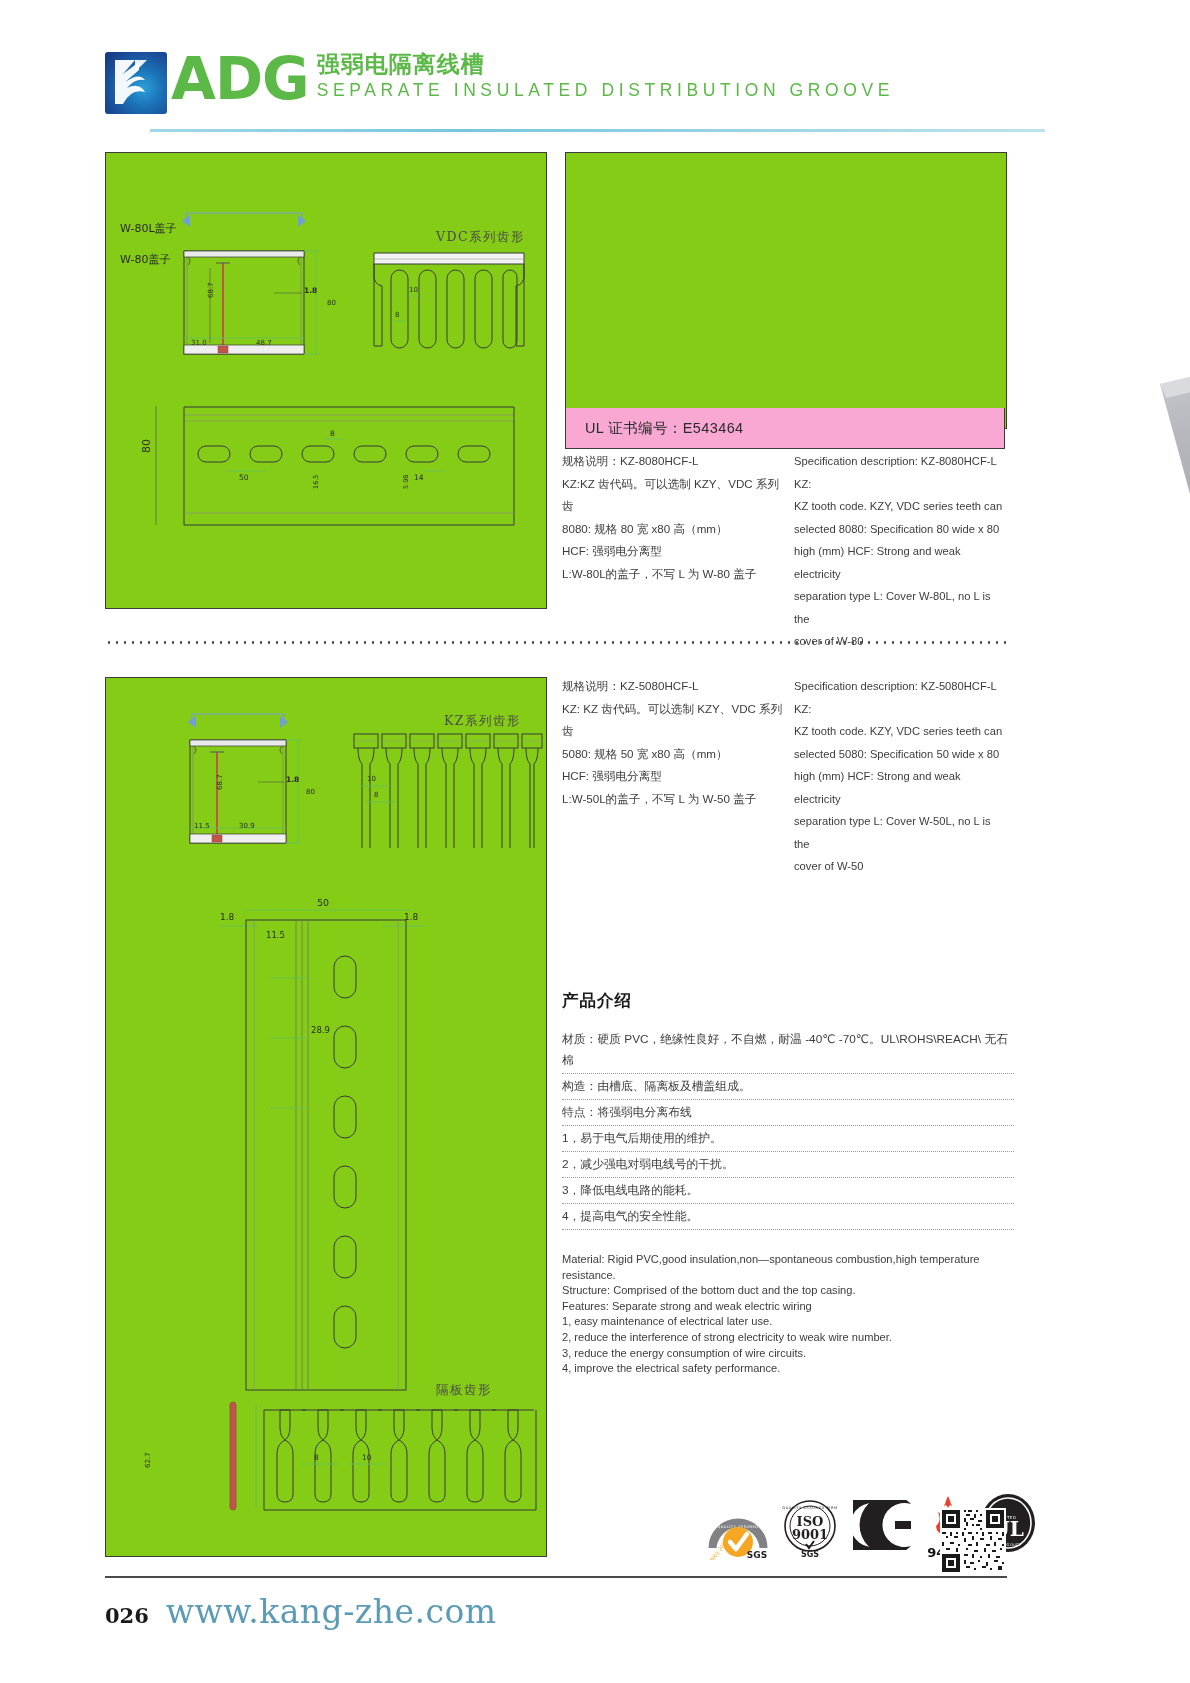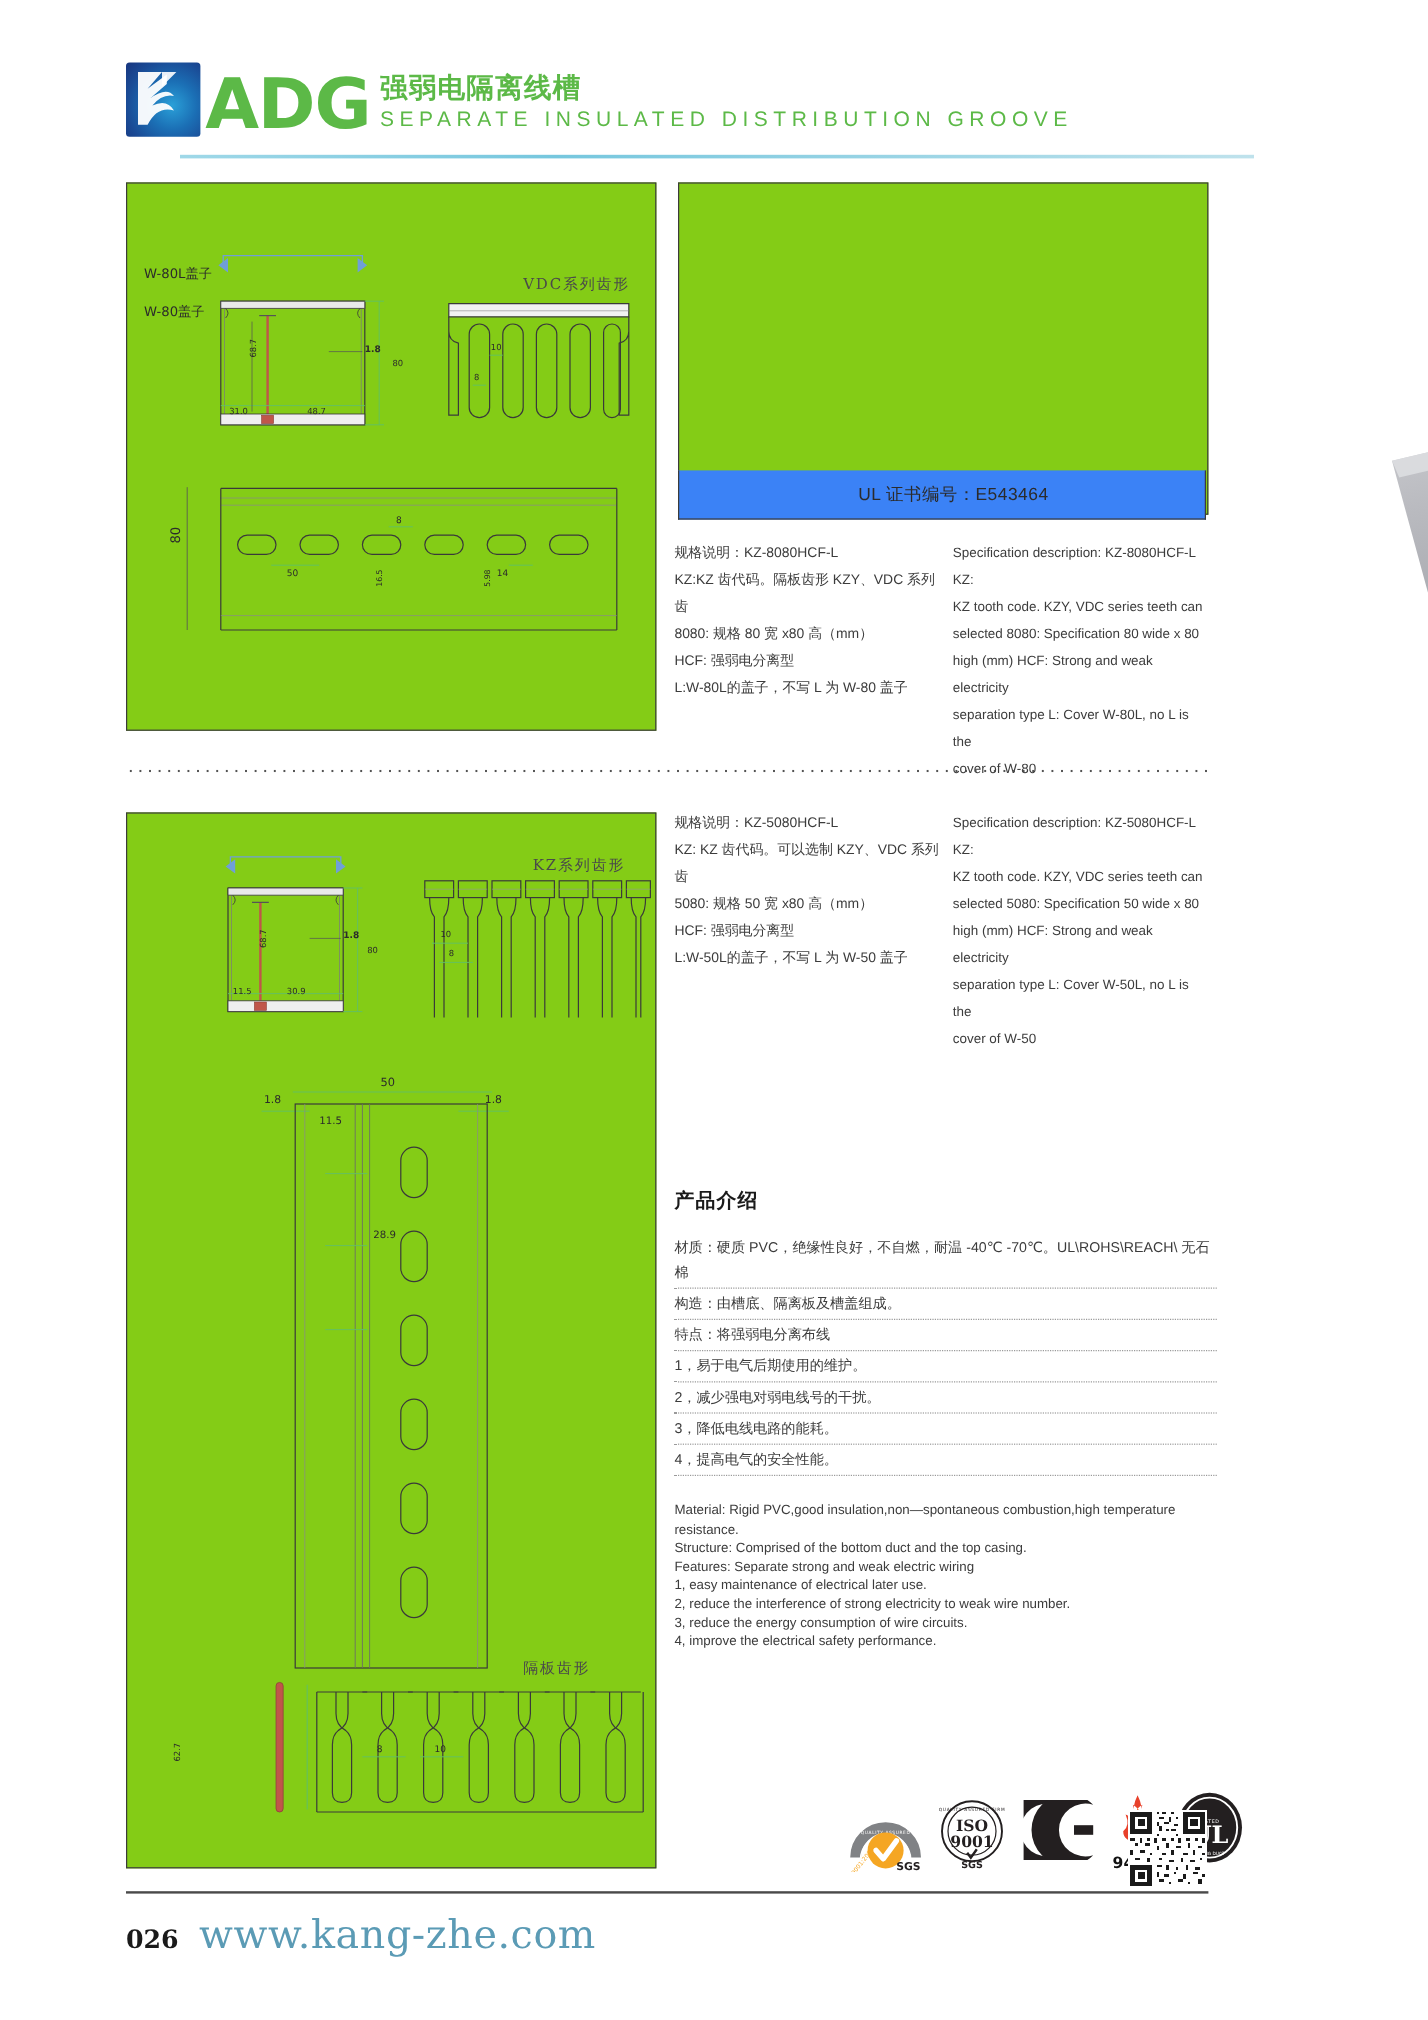--- a/index.html
+++ b/index.html
@@ -5,21 +5,21 @@
   html,body{margin:0;padding:0;background:#fff;}
   body{
     width:1190px;height:1683px;position:relative;overflow:hidden;
     font-family:"Liberation Sans","DejaVu Sans",sans-serif;
     color:#231f20;
   }
   .page{position:absolute;inset:0;}
 
   
   .header{position:absolute;left:105px;top:52px;width:940px;height:82px;}
-  .logo-row{display:flex;align-items:flex-end;}
+  .logo-row{display:flex;}
   .logo-mark{
     width:62px;height:62px;flex:none;position:relative;
     background:radial-gradient(circle at 62% 58%, #2aa0d8 0%, #1b6fb5 38%, #1a4b96 72%, #18357e 100%);
     border-radius:3px;overflow:hidden;margin-right:4px;
   }
   .logo-mark svg{position:absolute;left:0;top:0;}
   .logo-text{
     font-family:"DejaVu Sans",sans-serif;
     font-weight:bold;font-size:58px;line-height:54px;letter-spacing:-1px;
     color:#5cb947;
@@ -38,23 +38,23 @@
     background:linear-gradient(to right,#9fd8e8 0%, #76c7de 35%, #bfe2ec 100%);
   }
 
   
   .panel{position:absolute;border:1px solid #3b3b3b;background:#84cc16;}
   #panel-top-left{left:105px;top:152px;width:440px;height:455px;}
   #panel-photo{left:565px;top:152px;width:440px;height:275px;}
   #panel-bottom-left{left:105px;top:677px;width:440px;height:878px;}
 
   .ulbox{
-    position:absolute;left:565px;top:392px;width:440px;height:41px;
-    border:1px solid #3b3b3b;border-top:none;background:#3b82f6;
-    display:flex;align-items:center;box-sizing:border-box;justify-content:center;
+    position:absolute;left:565px;top:408px;width:440px;height:41px;
+    border:1px solid #3b3b3b;border-top:none;background:#f9a8d4;
+    display:flex;align-items:center;box-sizing:border-box;
   }
   .ulbox span{
     margin-left:19px;font-size:14.5px;color:#2b2b2b;letter-spacing:.4px;
   }
 
   
   .photo{position:absolute;left:566px;top:153px;width:438px;height:232px;overflow:hidden;}
 
   
   .dot-divider{
@@ -280,21 +280,21 @@
     </div>
   </div>
 
   <div class="ulbox">
     <span>UL 证书编号：E543464</span>
   </div>
 
   <div class="spec" id="spec-1">
     <div class="spec-cn">
       <div>规格说明：KZ-8080HCF-L</div>
-      <div>KZ:KZ 齿代码。隔板齿形 KZY、VDC 系列齿</div>
+      <div>KZ:KZ 齿代码。可以选制 KZY、VDC 系列齿</div>
       <div>8080: 规格 80 宽 x80 高（mm）</div>
       <div>HCF: 强弱电分离型</div>
       <div>L:W-80L的盖子，不写 L 为 W-80 盖子</div>
     </div>
     <div class="spec-en">
       <div>Specification description: KZ-8080HCF-L KZ:</div>
       <div>KZ tooth code. KZY, VDC series teeth can</div>
       <div>selected 8080: Specification 80 wide x 80</div>
       <div>high (mm) HCF: Strong and weak electricity</div>
       <div>separation type L: Cover W-80L, no L is the</div>

